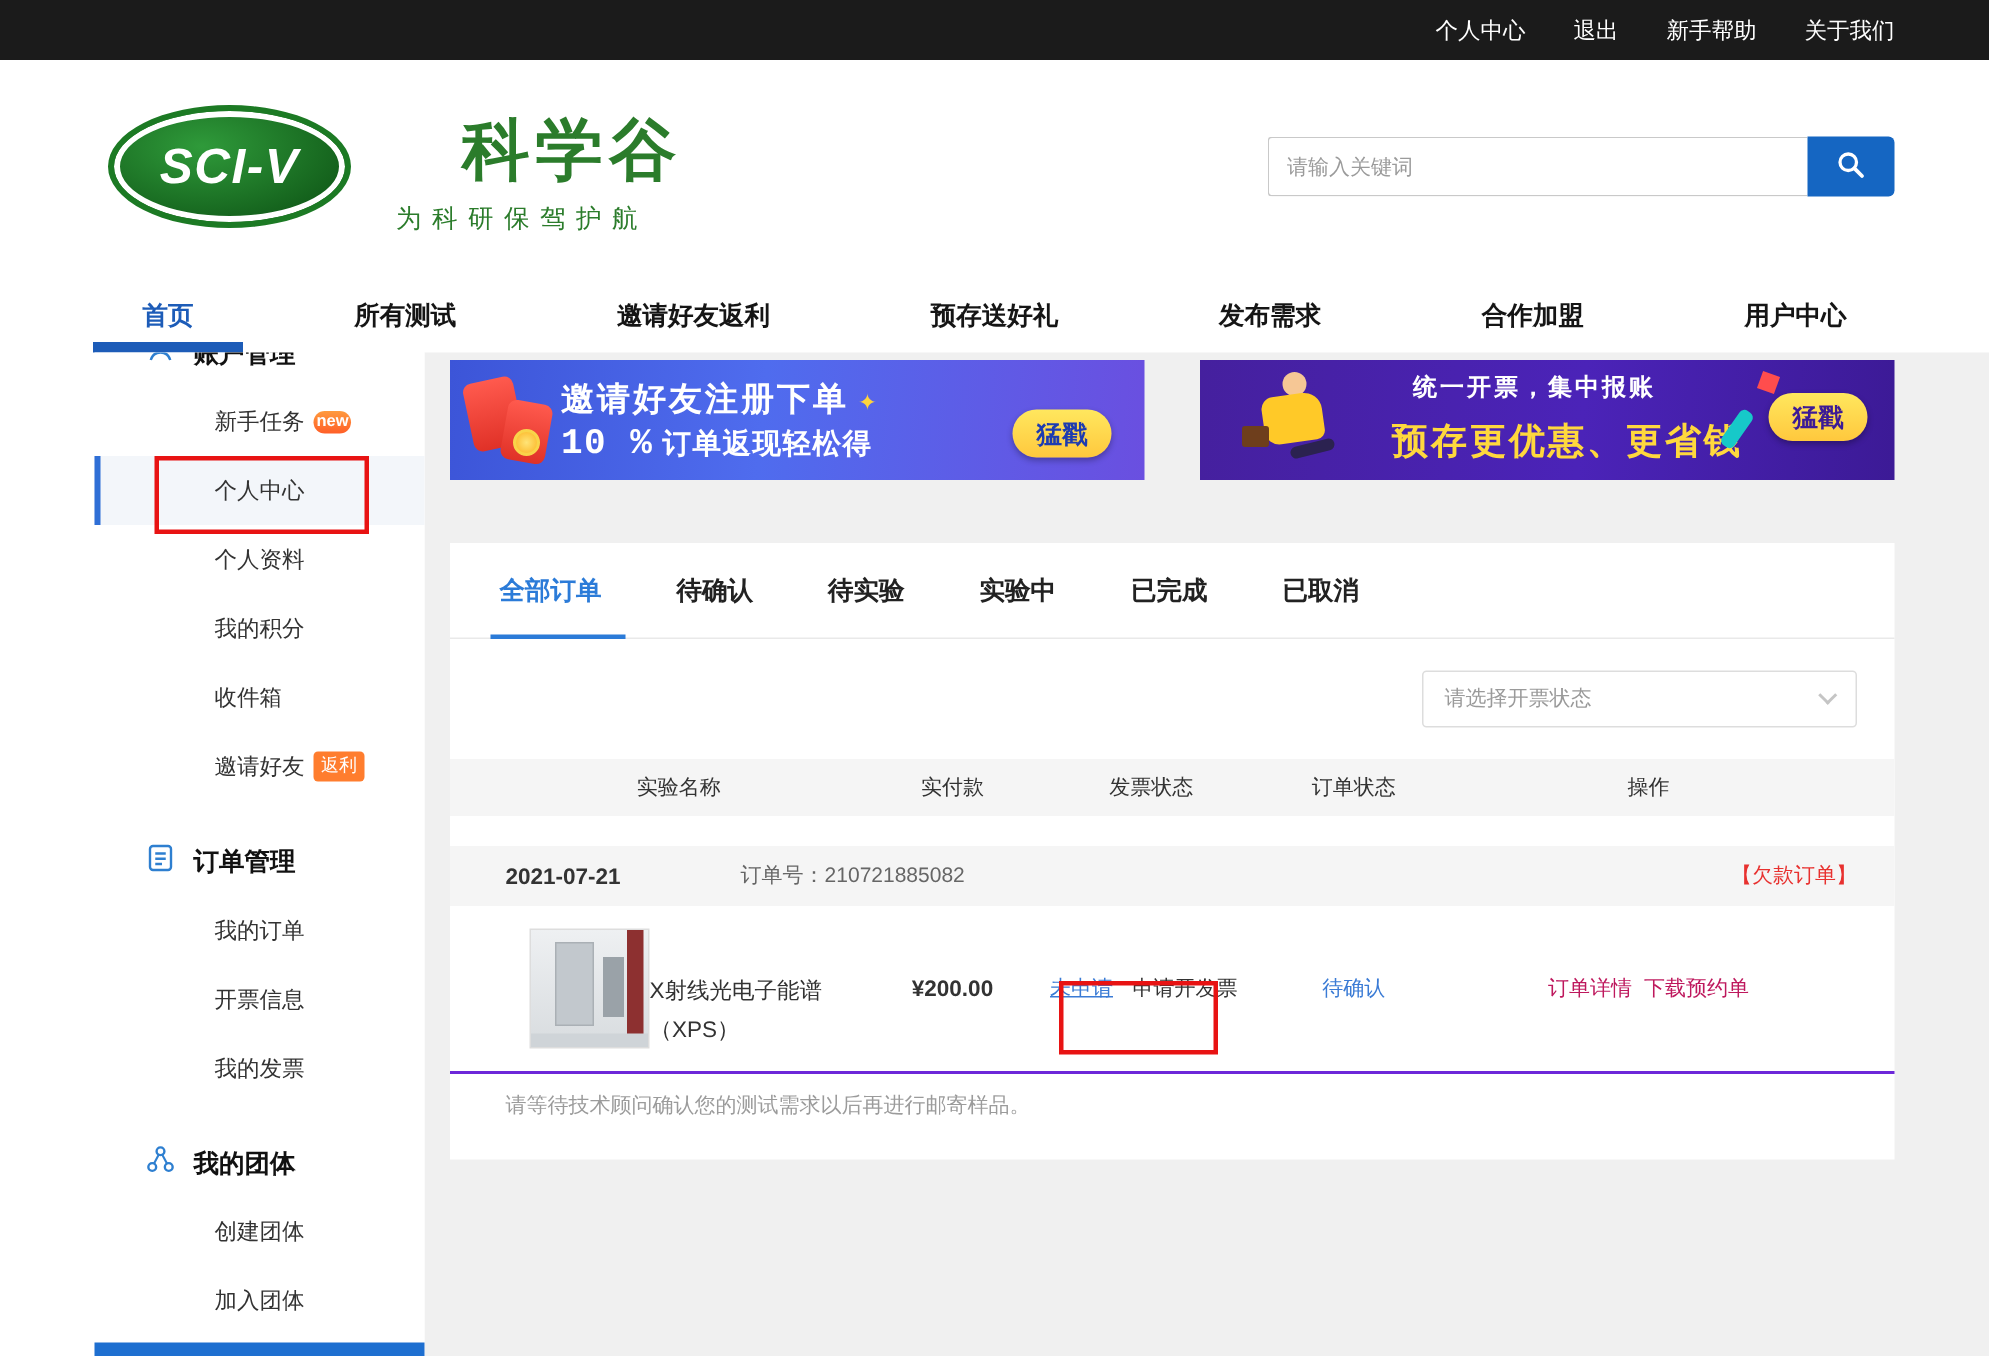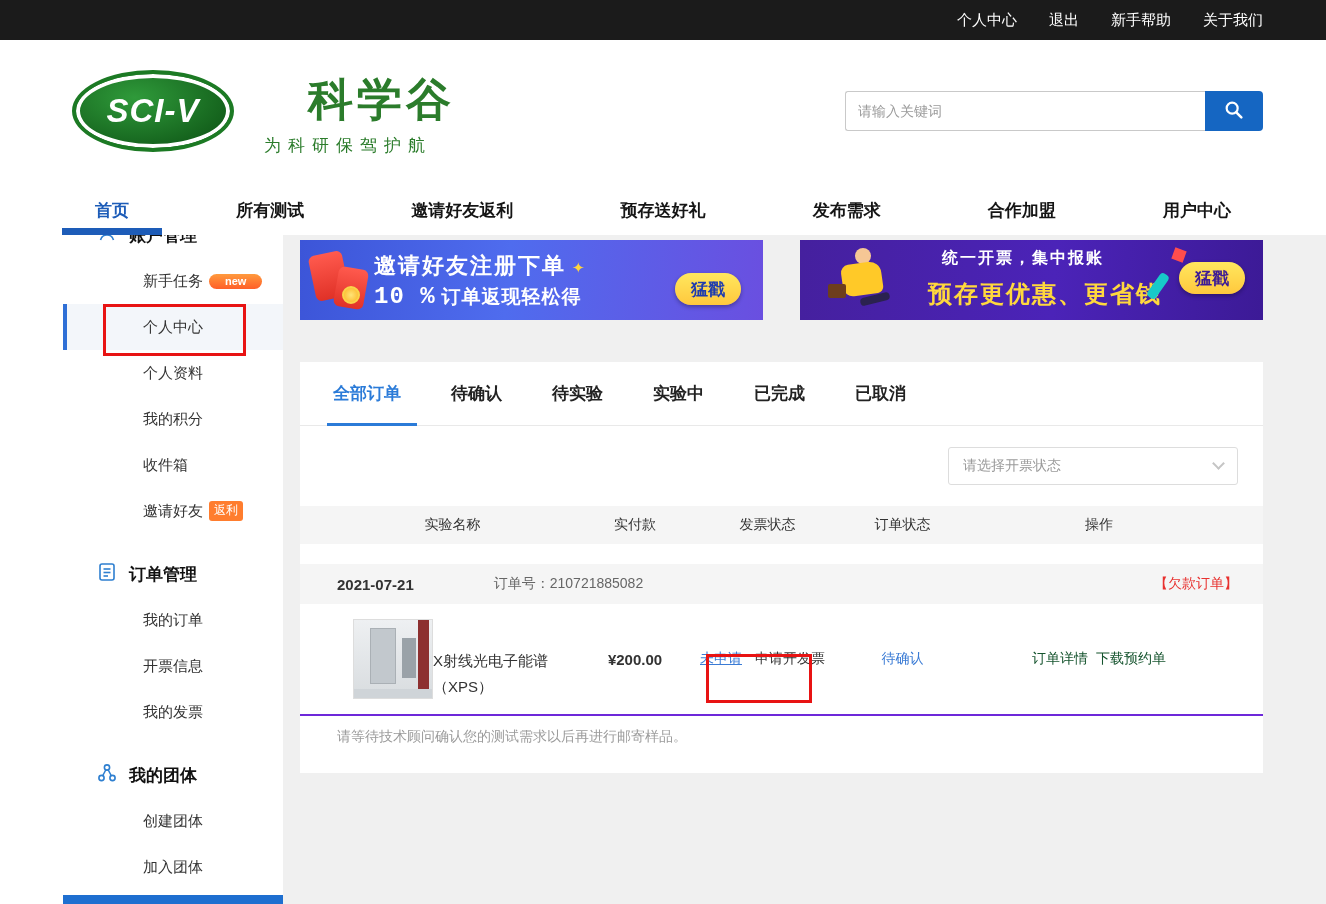--- a/index.html
+++ b/index.html
@@ -35,21 +35,21 @@
   
   .bodywrap{display:flex;height:669px;background:#fff;}
   .sidebar{width:220px;margin-left:63px;background:#fff;position:relative;flex:none;}
   .side-clip{height:23px;overflow:hidden;}
   .side-head{height:46px;display:flex;align-items:center;gap:12px;padding-left:34px;font-size:17px;font-weight:700;color:#111;cursor:pointer;}
   .side-clip .side-head{margin-top:-23px;}
   .side-item{height:46px;display:flex;align-items:center;padding-left:80px;font-size:15px;color:#333;cursor:pointer;}
   .side-item.active{background:#f3f6fa;border-left:4px solid #2f6fd6;padding-left:76px;}
   .sect-gap{margin-top:17px;}
   .badge-new{margin-left:6px;background:linear-gradient(#ff9a3d,#ff5f28);color:#fff;font-size:11px;font-weight:700;
-    padding:1px 16px 2px;border-radius:9px;}
+    padding:1px 2px 2px;border-radius:9px;}
   .badge-fanli{margin-left:6px;background:#ff7d2e;color:#fff;font-size:12px;padding:1px 5px 2px;border-radius:3px;}
   .side-bottom{position:absolute;left:0;bottom:0;width:220px;height:9px;background:#1e6fd0;}
 
   .main{flex:1;background:#f0f0f0;padding:5px 63px 0 17px;overflow:hidden;}
 
   
   .banners{display:flex;gap:37px;}
   .banner{flex:1;height:80px;position:relative;overflow:hidden;cursor:pointer;}
   .banner-invite{background:linear-gradient(95deg,#3c55d8 0%,#4f6cee 45%,#6a4fe0 100%);}
   .banner-prepay{background:linear-gradient(95deg,#45209e 0%,#4b23b8 55%,#3c1a96 100%);}
@@ -105,21 +105,21 @@
   .thumb .m1{position:absolute;left:16px;top:8px;width:26px;height:56px;background:#c2c8cd;border:1px solid #aab0b5;}
   .thumb .m2{position:absolute;left:48px;top:18px;width:14px;height:40px;background:#9aa2a8;}
   .thumb .m3{position:absolute;right:3px;top:0;width:11px;height:78px;background:#8d3030;}
   .thumb .m4{position:absolute;left:0;bottom:0;width:100%;height:9px;background:#cfd4d8;}
   .pname{font-size:15px;color:#333;line-height:1.7;}
   .price{font-weight:700;color:#333;font-size:15px;text-align:center;}
   .invcell{display:flex;align-items:center;gap:13px;font-size:14px;}
   .inv-status{color:#3a7bd5;text-decoration:underline;cursor:pointer;}
   .inv-action{color:#333;cursor:pointer;}
   .statuscell{color:#3a7bd5;text-align:center;font-size:14px;}
-  .actscell{display:flex;justify-content:center;gap:8px;font-size:14px;color:#14532d;}
+  .actscell{display:flex;justify-content:center;gap:8px;font-size:14px;color:#be185d;}
   .actscell span{cursor:pointer;}
   .note-row{border-top:2px solid #6d28d9;padding:12px 37px 13px;color:#9b9b9b;font-size:14px;}
   .card-pad{height:14px;}
 
   
   .anno{position:absolute;border:3px solid #e81313;z-index:50;pointer-events:none;}
   .anno-sidebar{left:103px;top:304px;width:143px;height:52px;}
   .anno-invoice{left:706px;top:654px;width:106px;height:49px;}
 </style>
 </head>

